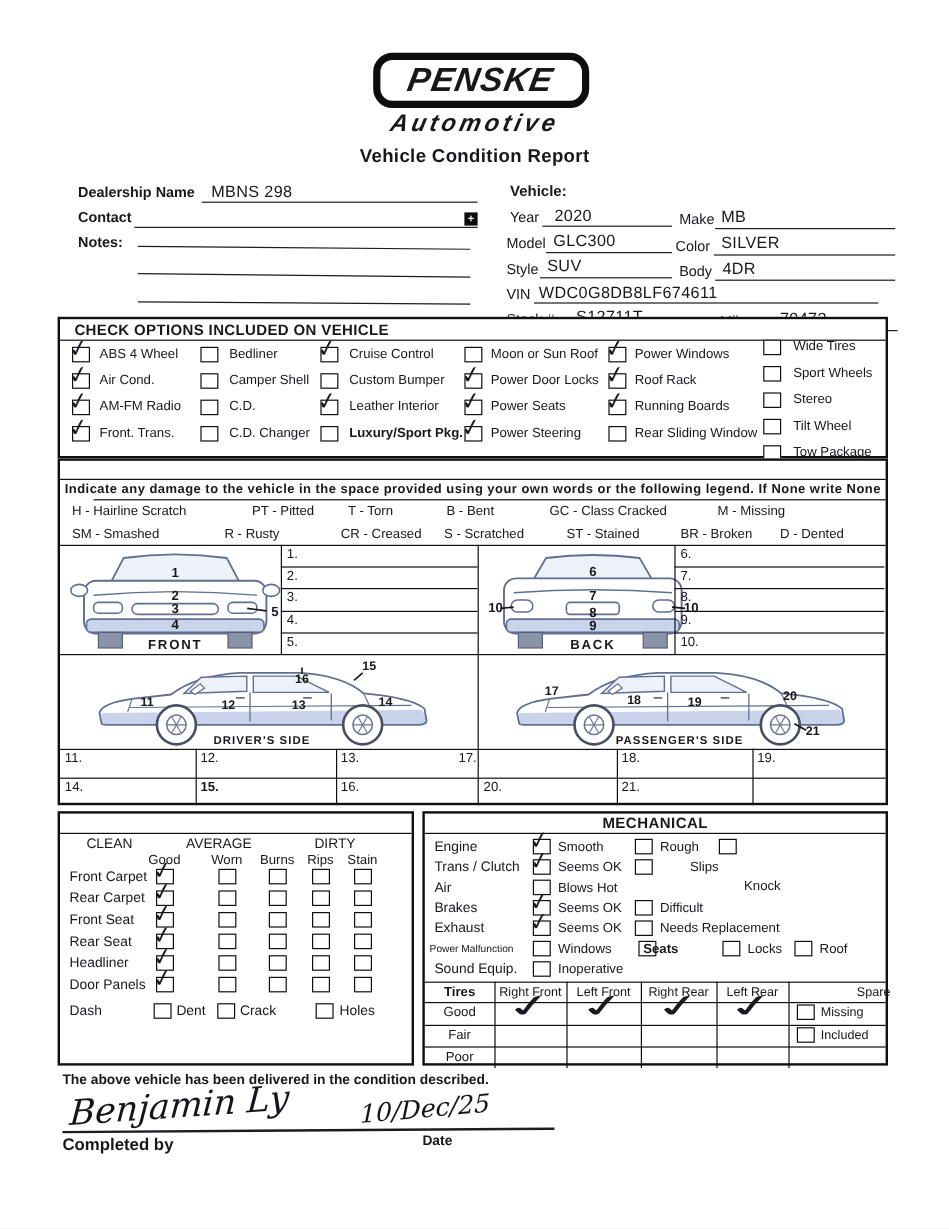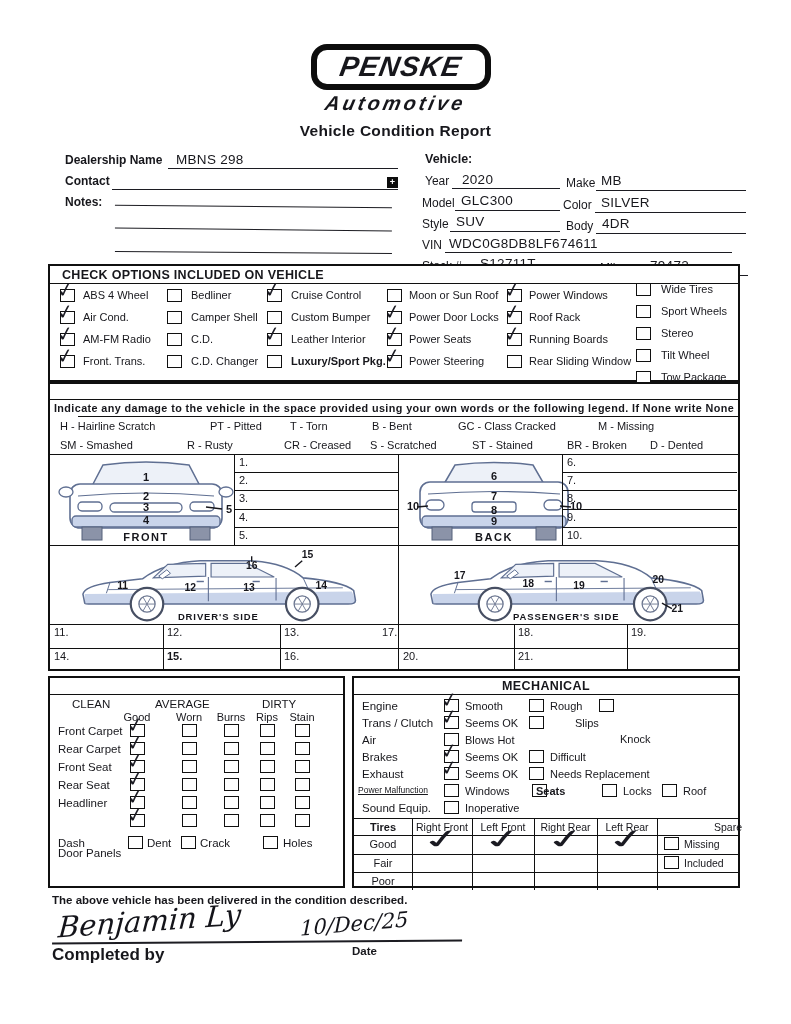--- a/index.html
+++ b/index.html
@@ -397,21 +397,21 @@
       <div class="cb" style="left: 210px; top: 100px;"></div>
       <div class="cb" style="left: 245px; top: 100px;"></div>
       <div class="opt-label" style="left: 8px; top: 119px; font-size: 11.5px;">Headliner</div>
       <div class="cb" style="left: 80px; top: 118px;">
         <span class="tick">✓</span>
       </div>
       <div class="cb" style="left: 132px; top: 118px;"></div>
       <div class="cb" style="left: 174px; top: 118px;"></div>
       <div class="cb" style="left: 210px; top: 118px;"></div>
       <div class="cb" style="left: 245px; top: 118px;"></div>
-      <div class="opt-label" style="left: 8px; top: 137px; font-size: 11.5px; margin-top: 32px;">Door Panels</div>
+      <div class="opt-label" style="left: 8px; top: 137px; font-size: 11.5px;">Door Panels</div>
       <div class="cb" style="left: 80px; top: 136px;">
         <span class="tick">✓</span>
       </div>
       <div class="cb" style="left: 132px; top: 136px;"></div>
       <div class="cb" style="left: 174px; top: 136px;"></div>
       <div class="cb" style="left: 210px; top: 136px;"></div>
       <div class="cb" style="left: 245px; top: 136px;"></div>
       <div class="opt-label" style="left: 8px; top: 159px; font-size: 11.5px;">Dash</div>
       <div class="cb" style="left: 78px; top: 158px;"></div>
       <div class="opt-label" style="left: 97px; top: 159px; font-size: 11.5px;">Dent</div>
@@ -451,21 +451,21 @@
       <div class="opt-label" style="left: 111px; top: 73px;">Seems OK</div>
       <div class="cb" style="left: 175px; top: 72px;"></div>
       <div class="opt-label" style="left: 196px; top: 73px; text-align: right;">Difficult</div>
       <div class="opt-label" style="left: 8px; top: 90px; font-size: 11.5px;">Exhaust</div>
       <div class="cb" style="left: 90px; top: 89px;">
         <span class="tick">✓</span>
       </div>
       <div class="opt-label" style="left: 111px; top: 90px;">Seems OK</div>
       <div class="cb" style="left: 175px; top: 89px;"></div>
       <div class="opt-label" style="left: 196px; top: 90px;">Needs Replacement</div>
-      <div class="opt-label" style="left: 4px; top: 107px; font-size: 8.5px; text-decoration: underline;">Power Malfunction</div>
+      <div class="opt-label" style="left: 4px; top: 107px; font-size: 8.5px;">Power Malfunction</div>
       <div class="cb" style="left: 90px; top: 106px;"></div>
       <div class="opt-label" style="left: 111px; top: 107px;">Windows</div>
       <div class="cb" style="left: 178px; top: 106px;"></div>
       <div class="opt-label" style="left: 182px; top: 107px; font-weight: bold;">Seats</div>
       <div class="cb" style="left: 248px; top: 106px;"></div>
       <div class="opt-label" style="left: 269px; top: 107px;">Locks</div>
       <div class="cb" style="left: 308px; top: 106px;"></div>
       <div class="opt-label" style="left: 329px; top: 107px;">Roof</div>
       <div class="opt-label" style="left: 8px; top: 124px; font-size: 11.5px;">Sound Equip.</div>
       <div class="cb" style="left: 90px; top: 123px;"></div>
@@ -495,15 +495,15 @@
       <div class="cb" style="left: 310px; top: 159px;"></div>
       <div class="opt-label" style="left: 330px; top: 160px; font-size: 10.5px;">Missing</div>
       <div class="cb" style="left: 310px; top: 178px;"></div>
       <div class="opt-label" style="left: 330px; top: 179px; font-size: 10.5px;">Included</div>
     </div>
 
   <div class="abs" style="left:52px;top:894px;font-size:11.5px;font-weight:600;">The above vehicle has been delivered in the condition described.</div>
   <div class="hand" style="left:58px;top:904px;font-size:29px;transform:rotate(-4deg) skewX(-8deg);">Benjamin Ly</div>
   <div class="hand" style="left:300px;top:912px;font-size:21px;transform:rotate(-5deg) skewX(-6deg);">10/Dec/25</div>
   <div class="uline" style="left:52px;top:925px;width:410px;height:16px;border-bottom-width:2px;transform:rotate(-.4deg);"></div>
-  <div class="abs" style="left:52px;top:945px;font-size:17px;font-weight:600;">Completed by</div>
+  <div class="abs" style="left:52px;top:945px;font-size:14px;font-weight:600;">Completed by</div>
   <div class="abs" style="left:352px;top:945px;font-size:11.5px;font-weight:600;">Date</div>
 </div>
 
 </body></html>

